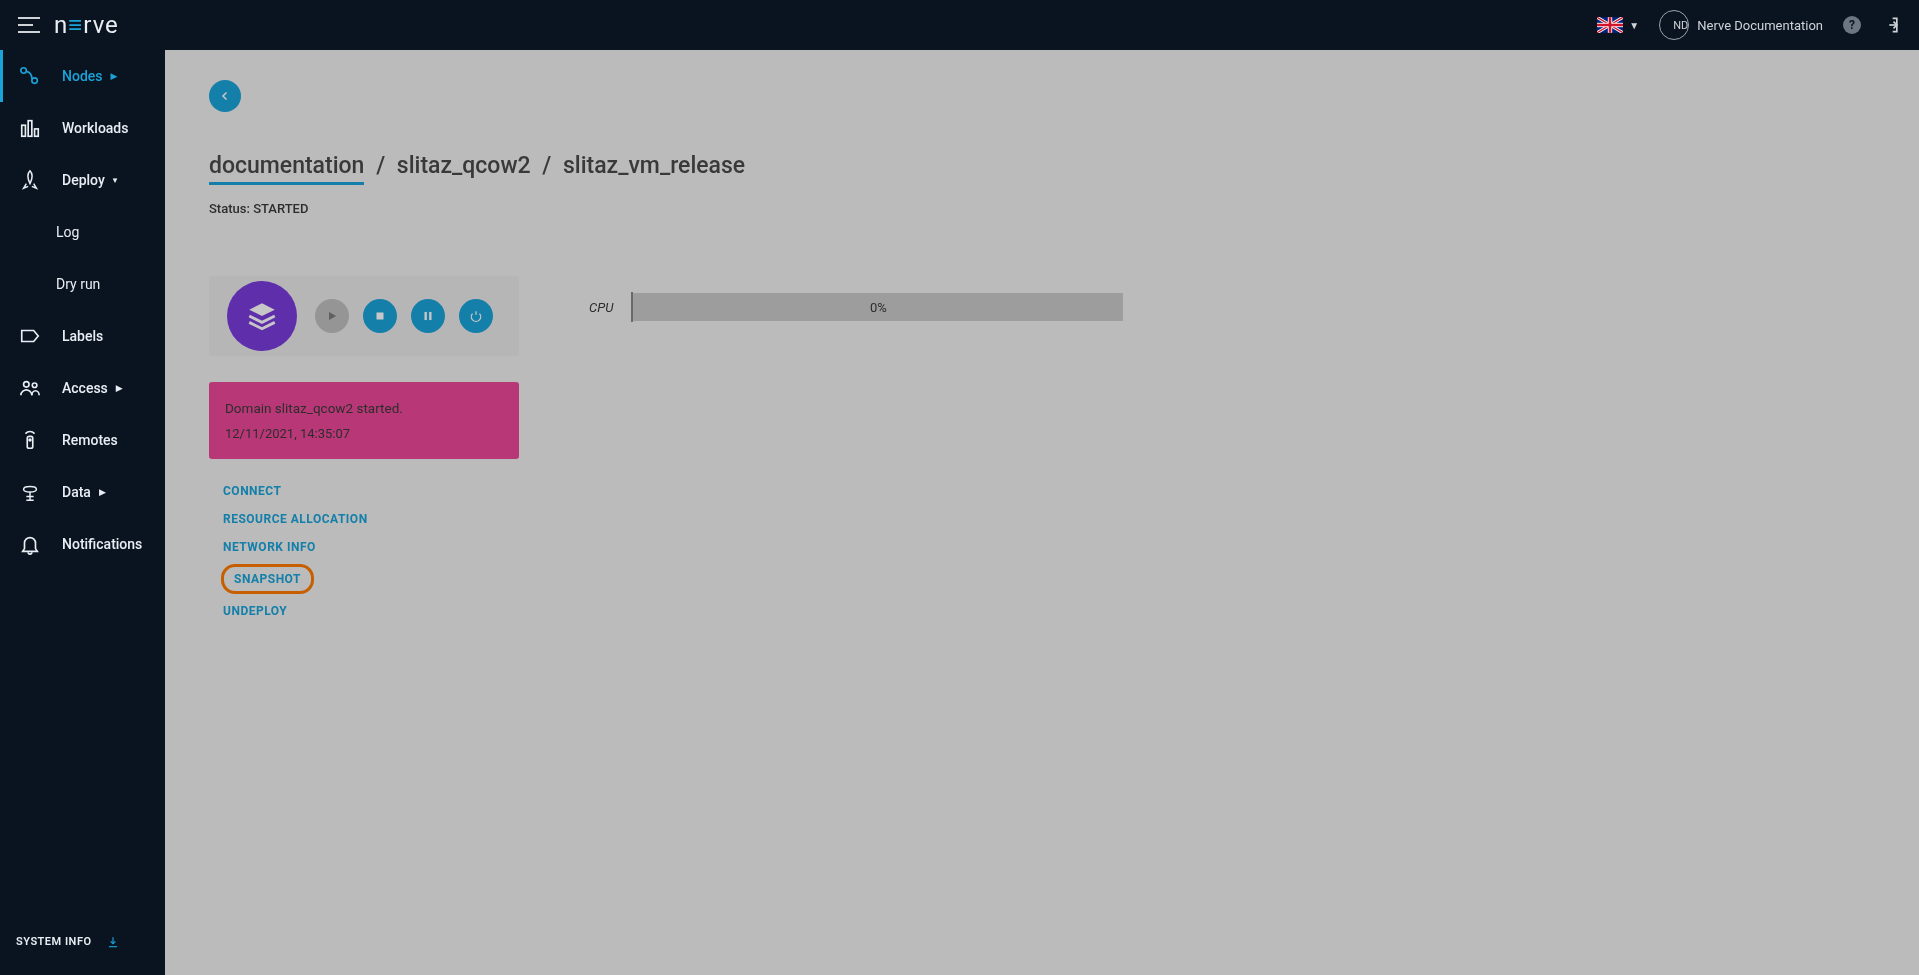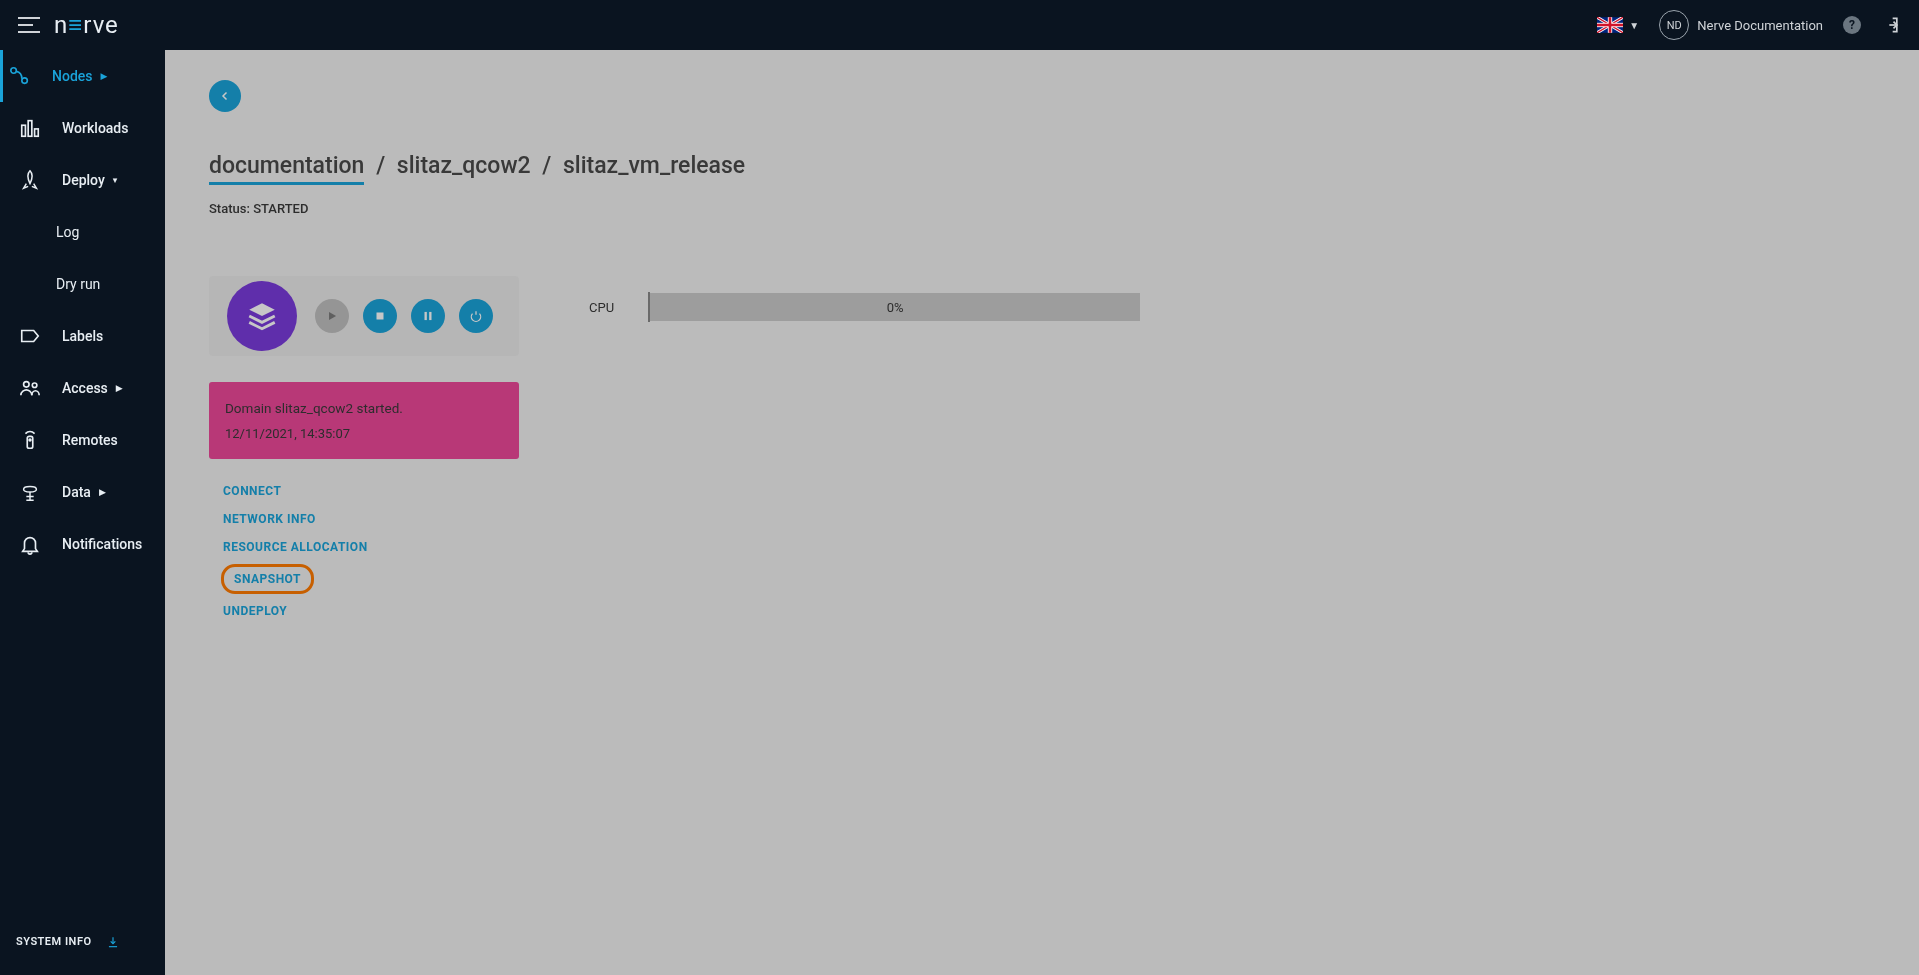--- a/index.html
+++ b/index.html
@@ -16,21 +16,21 @@
   }
   .hamburger { width: 22px; height: 16px; display: flex; flex-direction: column; justify-content: space-between; cursor: pointer; margin-right: 14px;}
   .hamburger span { display:block; height:2px; background:#cfd3d7; }
   .hamburger span:nth-child(2){ width: 70%;}
   .logo { color:#e8eef3; font-size: 24px; font-weight:400; letter-spacing:1px; display:flex; align-items:center; }
   .logo .accent { color:#1aa3d9; }
   .topbar-spacer { flex:1; }
   .flag { width:26px; height:16px; margin-right:6px; display:inline-block; }
   .flag svg { width:100%; height:100%; }
   .dropdown-caret { color:#cfd3d7; font-size:10px; margin-right:20px; }
-  .avatar-circle { width:30px; height:30px; border-radius:50%; border:1px solid #9aa4ad; display:flex; align-items:center; justify-content:center; color:#cfd3d7; font-size:11px; margin-right:8px; }
+  .avatar-circle { width:30px; height:30px; border-radius:50%; border:1px solid #9aa4ad; display:flex; align-items:center; justify-content:flex-end; color:#cfd3d7; font-size:11px; margin-right:8px; }
   .user-name { color:#cfd3d7; font-size:13px; margin-right:20px; }
   .help-icon { width:18px; height:18px; border-radius:50%; background:#6b7680; color:#0a1420; font-size:12px; font-weight:bold; display:flex; align-items:center; justify-content:center; margin-right:20px; cursor:pointer; }
   .logout-icon { width:20px; height:20px; color:#cfd3d7; cursor:pointer; }
   
   .layout { display:flex; height: calc(975px - 50px); }
   
   .sidebar {
     width: 165px;
     background: #0a1420;
     color:#e8eef3;
@@ -41,21 +41,21 @@
   }
   .sidebar-item {
     display:flex; align-items:center;
     height:52px;
     padding-left:18px;
     font-size:14px;
     font-weight:500;
     cursor:pointer;
     color:#e8eef3;
   }
-  .sidebar-item.active { color:#1aa3d9; border-left:3px solid #1aa3d9; padding-left:5px; }
+  .sidebar-item.active { color:#1aa3d9; border-left:3px solid #1aa3d9; padding-left:15px; }
   .sidebar-item .icon { width:24px; height:24px; margin-right:20px; display:flex; align-items:center; justify-content:center; }
   .sidebar-item .caret { margin-left:8px; font-size:9px; color:inherit; }
   .sidebar-sub { padding-left:56px; height:52px; display:flex; align-items:center; font-size:14px; cursor:pointer; color:#e8eef3; }
   .sidebar-spacer { flex:1; }
   .sysinfo { height:40px; display:flex; align-items:flex-start; padding-left:16px; color:#e8eef3; font-size:11px; font-weight:600; letter-spacing:0.5px; cursor:pointer; }
   .sysinfo .dl { margin-left:14px; color:#1aa3d9; }
   
   .main {
     flex:1;
     background:#f0f0f0;
@@ -81,21 +81,21 @@
   .control-card {
     width:310px; height:80px; background:#eaeaea; border-radius:4px;
     display:flex; align-items:center; padding:0 18px; gap:14px;
   }
   .big-circle { width:70px; height:70px; border-radius:50%; background:#7a3bdc; display:flex; align-items:center; justify-content:center; margin-right:4px; }
   .ctrl-btn { width:34px; height:34px; border-radius:50%; display:flex; align-items:center; justify-content:center; cursor:pointer; }
   .ctrl-btn.grey { background:#bfbfbf; color:#888; }
   .ctrl-btn.blue { background:#1aa3d9; color:#fff; }
   
   .cpu-row { display:flex; align-items:center; }
-  .cpu-label { font-size:13px; color:#3a3a3a; margin-right:34px; }
+  .cpu-label { font-size:13px; color:#3a3a3a; margin-right:18px;font-style:italic; }
   .cpu-bar-wrap { display:flex; align-items:center; }
   .cpu-tick { width:2px; height:30px; background:#888; margin-right:0; }
   .cpu-bar { width:490px; height:28px; background:#c9c9c9; display:flex; align-items:center; justify-content:center; font-size:13px; color:#3a3a3a; }
   
   .event-card {
     width:310px; background:#ec4899; border-radius:3px;
     padding:18px 16px; margin-top:26px; margin-bottom:18px;
   }
   .event-msg { font-size:13.5px; color:#3a3a3a; margin-bottom:10px; }
   .event-ts { font-size:13px; color:#3a3a3a; }
@@ -303,22 +303,22 @@
             </div>
           </div>
 
           <div class="event-card">
             <div class="event-msg">Domain slitaz_qcow2 started.</div>
             <div class="event-ts">12/11/2021, 14:35:07</div>
           </div>
 
           <div class="action-list">
             <span class="action-link">CONNECT</span>
+            <span class="action-link">RESOURCE ALLOCATION</span>
             <span class="action-link">NETWORK INFO</span>
-            <span class="action-link">RESOURCE ALLOCATION</span>
             <span class="action-link highlight">SNAPSHOT</span><br>
             <span class="action-link">UNDEPLOY</span>
           </div>
         </div>
 
         <div class="cpu-row" style="margin-top:16px;">
           <span class="cpu-label">CPU</span>
           <div class="cpu-bar-wrap">
             <div class="cpu-tick"></div>
             <div class="cpu-bar">

